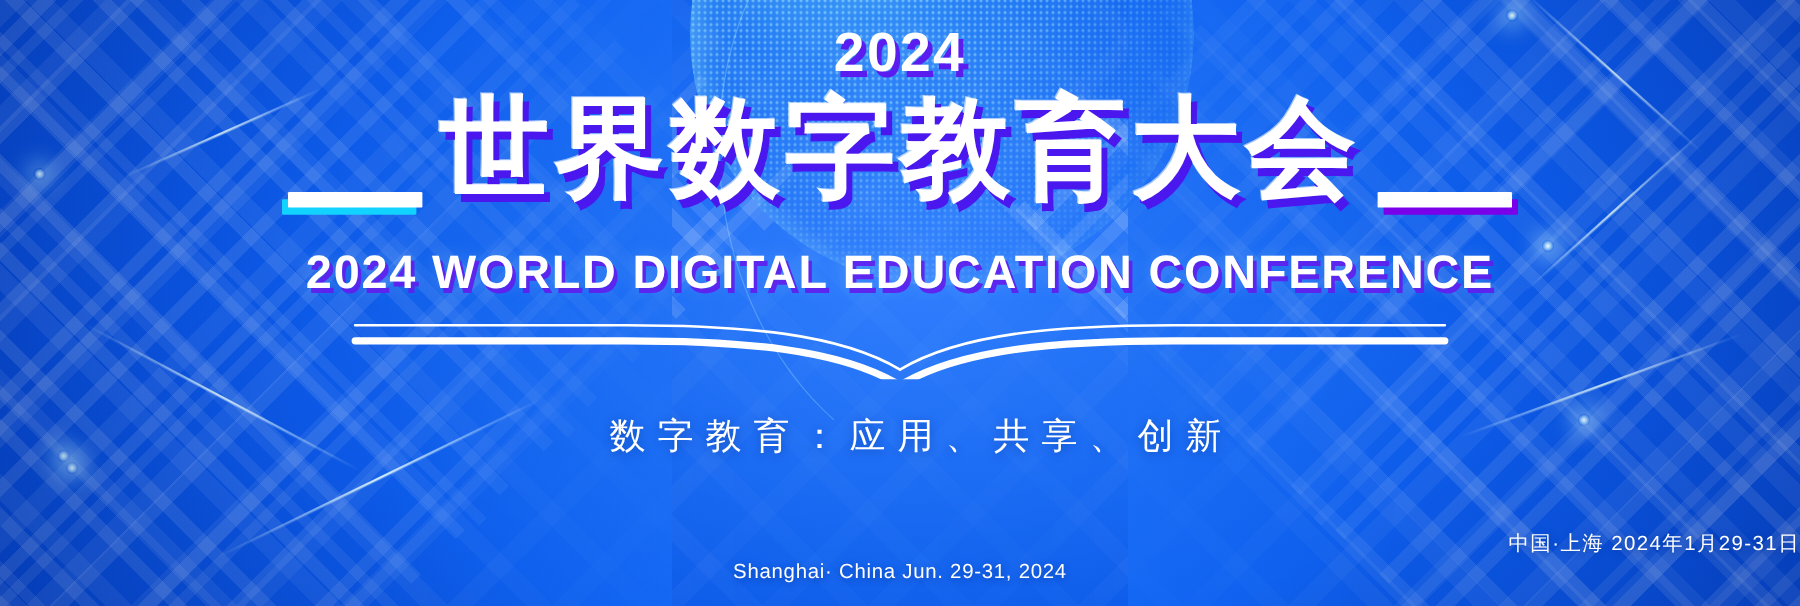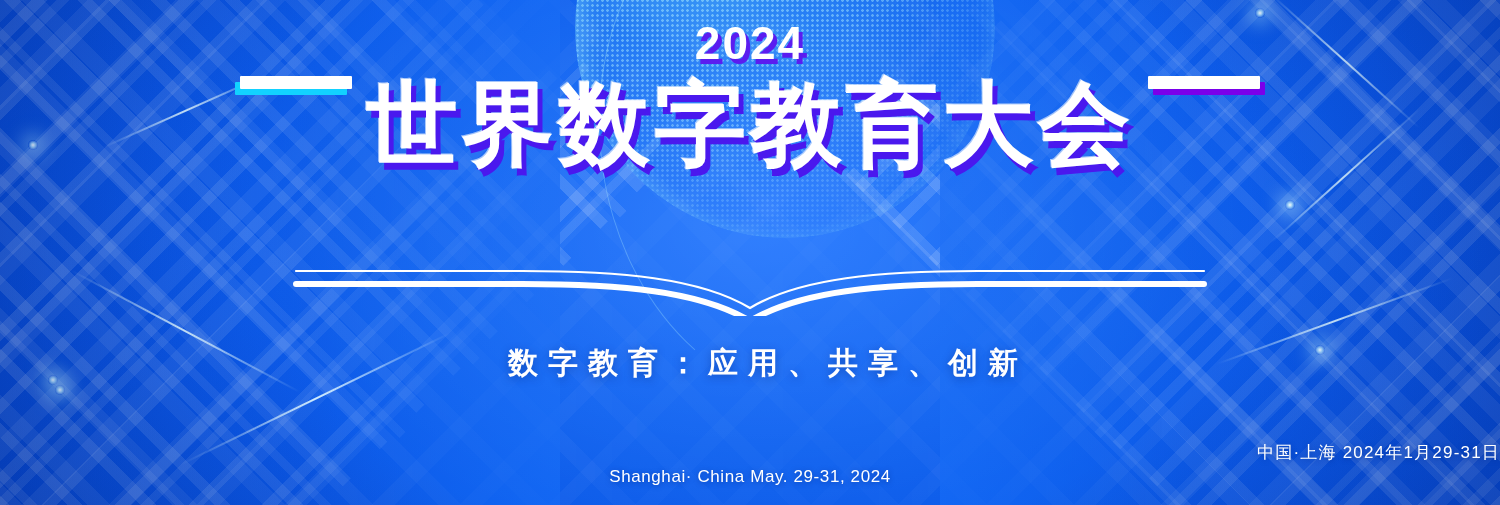--- a/index.html
+++ b/index.html
@@ -115,21 +115,21 @@
   .content{position:absolute;inset:0;text-align:center;}
 
   .year{
     position:absolute;left:0;right:0;top:16px;
     font-size:46px;font-weight:bold;letter-spacing:2px;color:#ffffff;
     text-shadow:4px 5px 0 #5b1cf0, 0 0 16px rgba(140,200,255,.35);
   }
 
   .cn-title-row{
     position:absolute;left:0;right:0;top:76px;
-    display:flex;align-items:flex-start;justify-content:center;gap:14px;
+    display:flex;align-items:flex-end;justify-content:center;gap:14px;
   }
   .dash{
     display:block;height:13px;width:112px;background:#ffffff;border-radius:1px;
   }
   .dash.l{box-shadow:-5px 6px 0 #12d2ff;}
   .dash.r{box-shadow:5px 6px 0 #7a00ea;}
   .cn-title{
     font-family:"Liberation Sans","DejaVu Sans",sans-serif;
     font-size:92px;line-height:1.05;font-weight:bold;color:#ffffff;
     letter-spacing:4px;
@@ -143,21 +143,21 @@
     position:absolute;left:0;right:0;top:206px;
     font-size:39px;font-weight:bold;color:#ffffff;letter-spacing:1.5px;
     text-shadow:3px 4px 0 rgba(96,30,238,.92), 0 0 14px rgba(150,210,255,.3);
   }
 
   
   .book{position:absolute;left:50%;transform:translateX(-50%);top:258px;width:920px;height:58px;}
 
   .cn-theme{
     position:absolute;left:0;right:0;top:343px;
-    font-size:30px;font-weight:bold;color:#ffffff;letter-spacing:10px;
+    font-size:30px;font-weight:normal;color:#ffffff;letter-spacing:10px;
     text-shadow:0 2px 8px rgba(0,40,130,.45);
     margin-left:36px;
   }
   .en-theme{
     position:absolute;left:0;right:0;top:385px;
     font-size:24px;color:#ffffff;letter-spacing:.3px;
     text-shadow:0 2px 7px rgba(0,40,130,.4);
   }
 
   .loc-cn{
@@ -216,25 +216,26 @@
   <div class="content">
 
     <div class="year">2024</div>
 
     <div class="cn-title-row">
       <span class="dash l"></span>
       <span class="cn-title">世界数字教育大会</span>
       <span class="dash r"></span>
     </div>
 
+    <div class="en-title">2024 WORLD DIGITAL EDUCATION CONFERENCE</div>
 
     <svg class="book" viewBox="0 0 920 58">
       <path d="M6,13 L232,13 C330,13 410,20 460,50 C510,20 590,13 688,13 L914,13" fill="none" stroke="#ffffff" stroke-width="2.2" stroke-linecap="round"></path>
       <path d="M6,26 L232,26 C330,26 410,33 460,63 C510,33 590,26 688,26 L914,26" fill="none" stroke="#ffffff" stroke-width="6" stroke-linecap="round"></path>
     </svg>
 
     <div class="cn-theme">数字教育：应用、共享、创新</div>
 
     <div class="loc-cn">中国·上海  2024年1月29-31日</div>
-    <div class="loc-en">Shanghai· China  May. 29-31, 2024</div>
+    <div class="loc-en">Shanghai· China  Jun. 29-31, 2024</div>
 
   </div>
 </div>
 
 </body></html>

